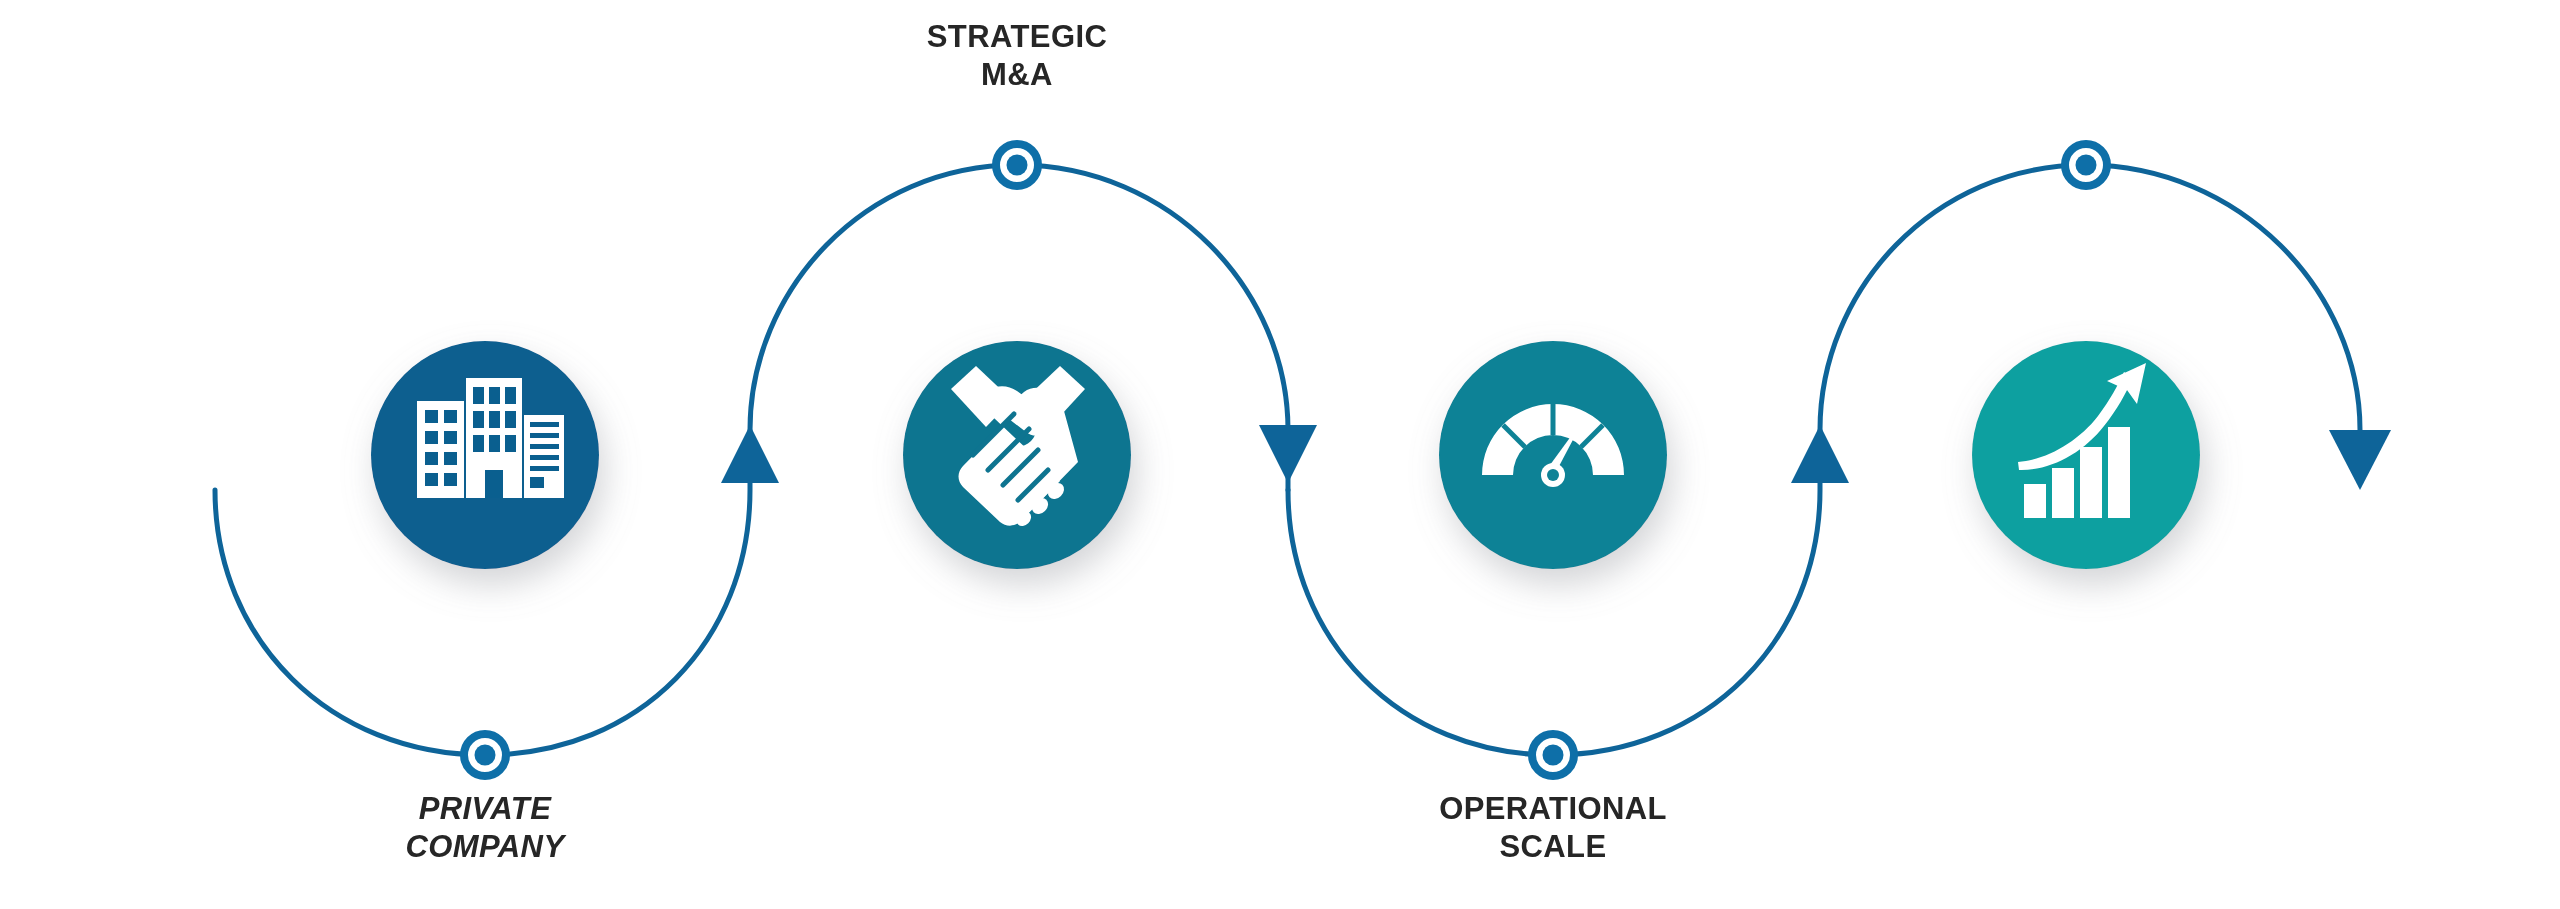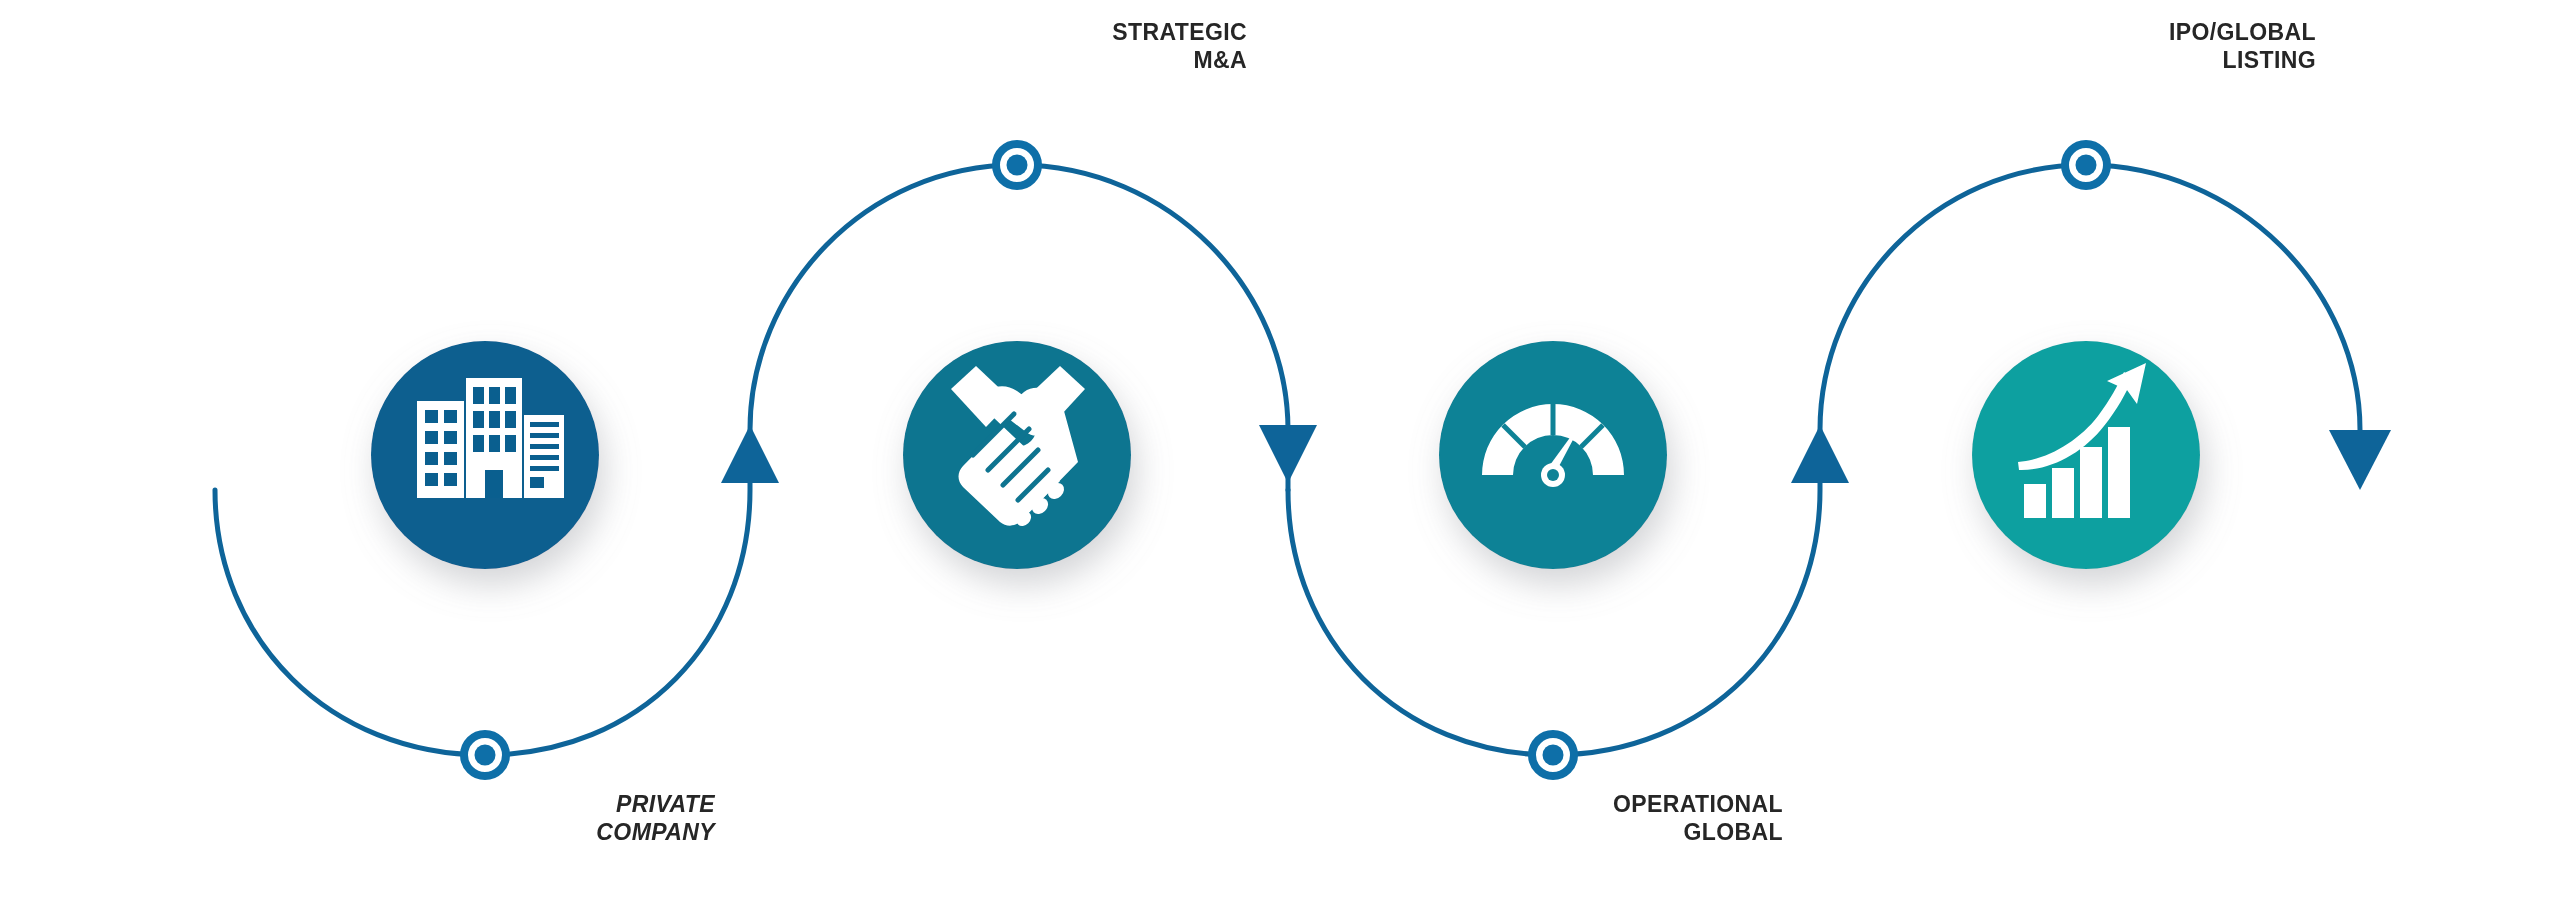--- a/index.html
+++ b/index.html
@@ -22,24 +22,24 @@
   }
   #flow-svg {
     position: absolute;
     left: 0;
     top: 0;
     width: 2560px;
     height: 909px;
   }
   .stage-label {
     position: absolute;
-    text-align: right;
+    text-align: center;
     font-family: "Liberation Sans", sans-serif;
     font-weight: bold;
-    font-size: 23px;
+    font-size: 31px;
     line-height: 1.22;
     letter-spacing: 0.4px;
     color: #262626;
     white-space: pre-line;
     width: 460px;
     user-select: none;
   }
 </style>
 </head>
 <body>
@@ -254,18 +254,16 @@
 
   </svg>
 
   <div class="stage-label" style="left:255px; top:790px;font-style:italic;">PRIVATE
 COMPANY</div>
 
   <div class="stage-label" style="left:787px; top:18px;">STRATEGIC
 M&amp;A</div>
 
   <div class="stage-label" style="left:1323px; top:790px;">OPERATIONAL
-GLOBAL</div>
-
-  <div class="stage-label" style="left:1856px; top:18px;">IPO/GLOBAL
-LISTING</div>
+SCALE</div>
+
 
 </div>
 
 </body></html>

